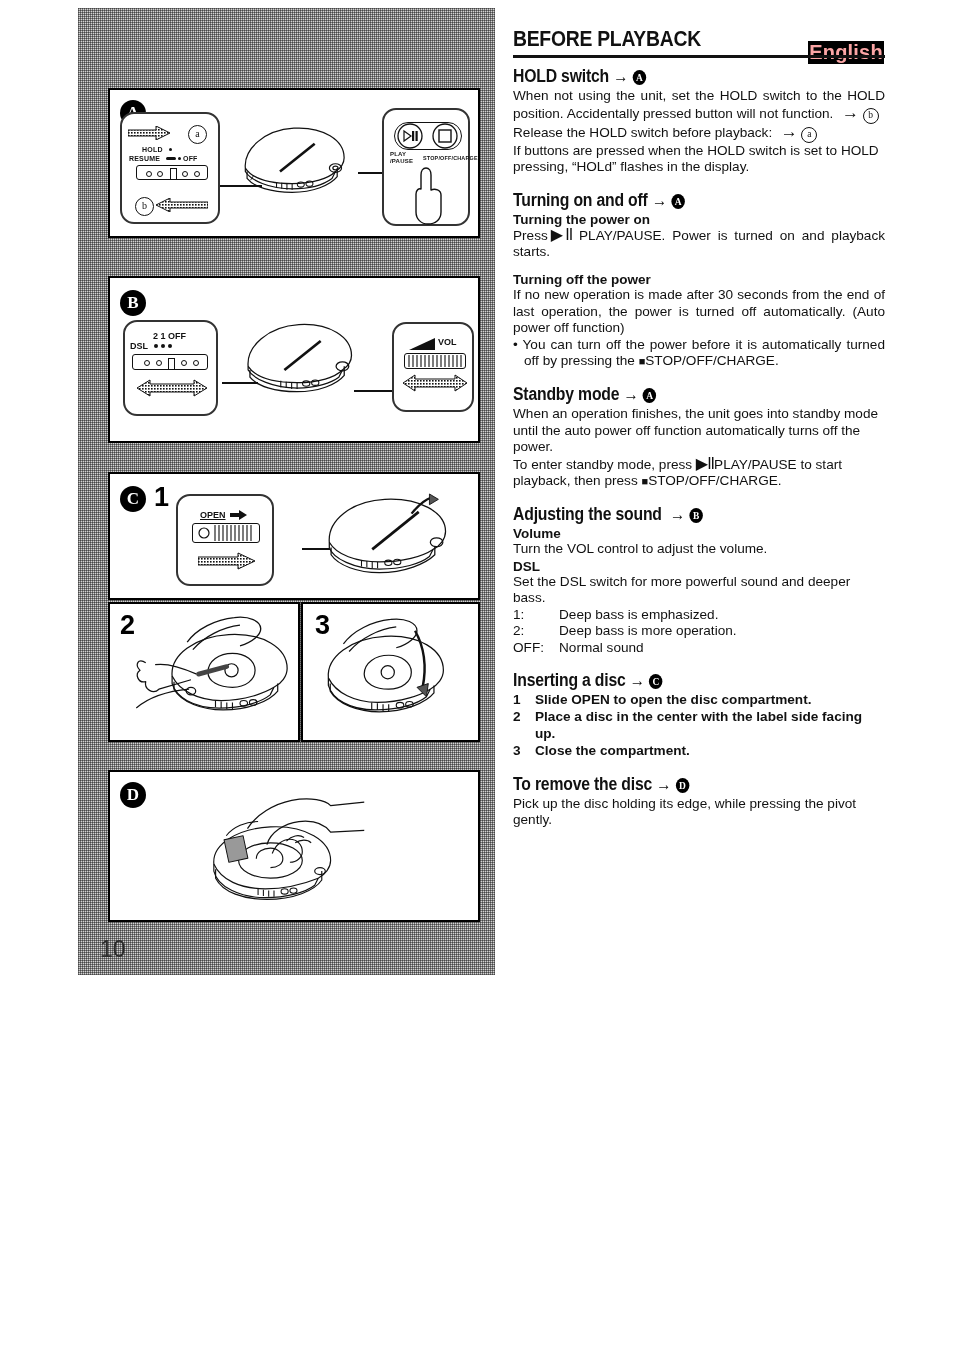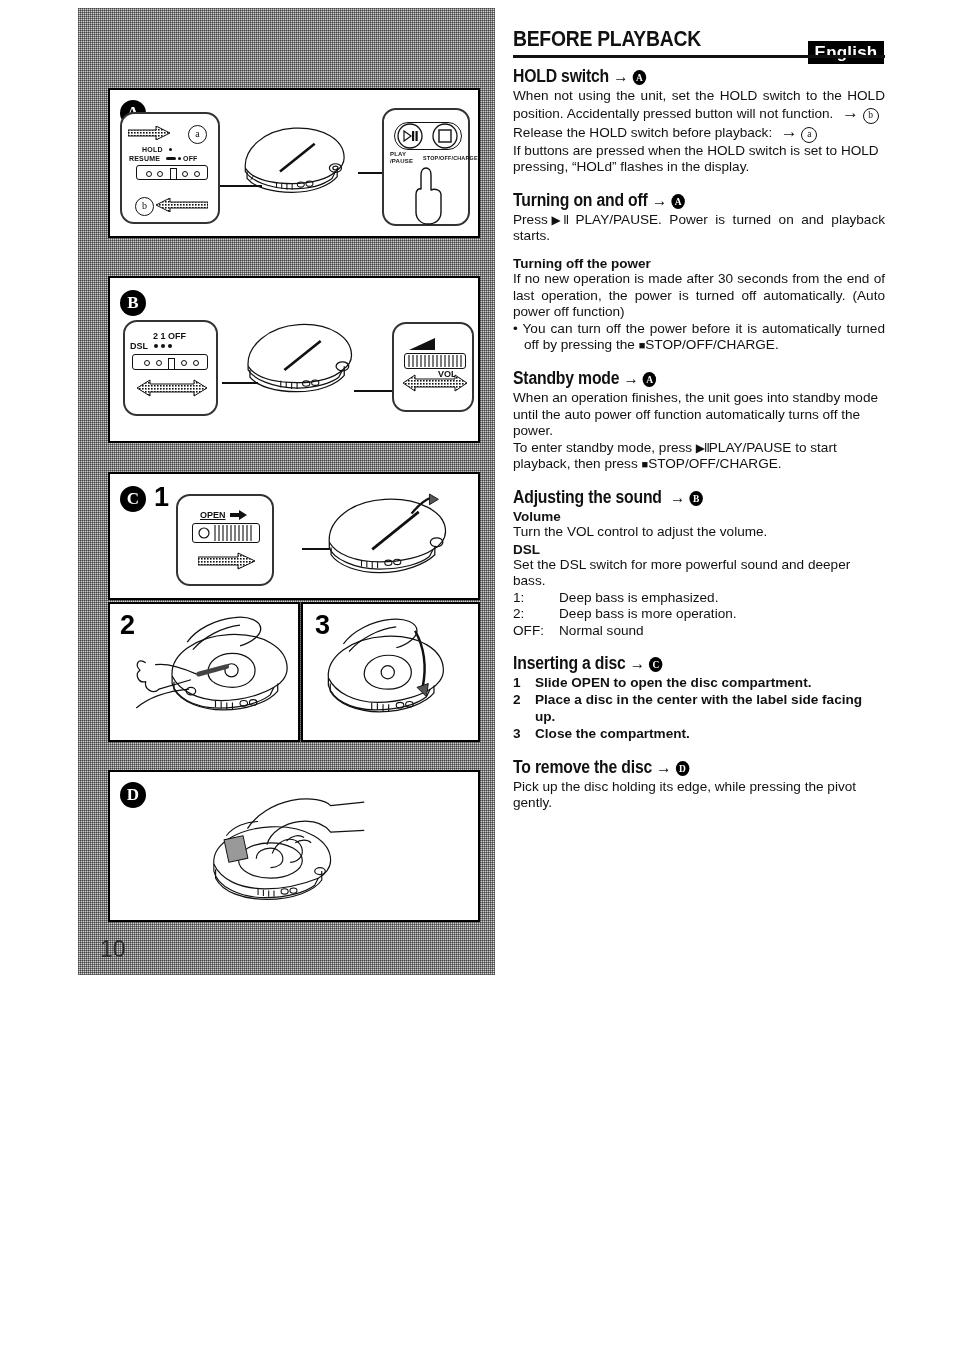--- a/index.html
+++ b/index.html
@@ -61,21 +61,21 @@
   
   .textcol{position:absolute;left:513px;top:26px;width:372px;}
   h1.sect{
     margin:0;font-size:22px;letter-spacing:-.3px;
     font-family:"Liberation Sans",sans-serif;font-weight:bold;
     transform:scaleX(.88);transform-origin:left center;
     white-space:nowrap;
   }
   .englishbadge{
     position:absolute;left:808px;top:41px;width:76px;height:23px;
-    background:#000;color:#ffffff;font-size:17px;font-weight:bold;
+    background:#000;color:#fca5a5;font-size:20px;font-weight:bold;
     text-align:center;line-height:23px;letter-spacing:.2px;
     font-family:"Liberation Sans",sans-serif;
   }
   .hrule{height:3px;background:#111;margin:3px 0 8px 0;}
   h2.head{
     margin:14px 0 1px 0;font-size:17.5px;font-weight:bold;
     font-family:"Liberation Sans",sans-serif;letter-spacing:-.2px;
     transform:scaleX(.9);transform-origin:left center;white-space:nowrap;
   }
   h2.head.first{margin-top:0;}
@@ -108,21 +108,21 @@
     display:inline-block;width:15px;height:15px;border-radius:50%;
     background:#000;color:#fff;font-size:10.5px;line-height:15px;
     text-align:center;font-family:"Liberation Serif",serif;
     vertical-align:1px;font-weight:bold;
   }
   .circ-ref{
     display:inline-block;width:14px;height:14px;border-radius:50%;
     border:1.4px solid #111;font-size:9.5px;line-height:12px;
     text-align:center;font-family:"Liberation Serif",serif;vertical-align:0px;
   }
-  .glyph-play{font-size:12px;letter-spacing:-1px;}
+  .glyph-play{font-size:16px;letter-spacing:-1px;}
   .glyph-stop{font-size:11px;vertical-align:0px;}
   .spacer{height:11px;}
 </style>
 </head>
 <body>
 
 <div class="page">
 
   <div class="figcol">
 
@@ -240,21 +240,21 @@
             <ellipse cx="84" cy="81" rx="4" ry="3"></ellipse>
             <ellipse cx="94" cy="80" rx="4" ry="3"></ellipse>
           </g>
         </g>
       </svg>
 
       <div class="callout" style="left:282px;top:44px;width:82px;height:90px;">
         <svg width="30" height="13" style="position:absolute;left:15px;top:14px;">
           <polygon points="0,12 26,12 26,0" fill="#111"></polygon>
         </svg>
-        <div class="tiny9" style="left:44px;top:13px;margin-top:32px;">VOL</div>
+        <div class="tiny9" style="left:44px;top:13px;">VOL</div>
         <div class="switchbox" style="left:10px;top:29px;width:62px;height:16px;">
           <svg width="58" height="12" style="position:absolute;left:1px;top:1px;">
             <g stroke="#111" stroke-width="1.1">
               <path d="M3 0 l0 12 M7 0 l0 12 M11 0 l0 12 M15 0 l0 12 M19 0 l0 12 M23 0 l0 12 M27 0 l0 12 M31 0 l0 12 M35 0 l0 12 M39 0 l0 12 M43 0 l0 12 M47 0 l0 12 M51 0 l0 12 M55 0 l0 12"></path>
             </g>
           </svg>
         </div>
         <svg width="66" height="18" style="position:absolute;left:8px;top:50px;">
           <polygon points="13,5 53,5 53,1 65,9 53,17 53,13 13,13 13,17 1,9 13,1" fill="url(#hatch1)" stroke="#111" stroke-width="1"></polygon>
         </svg>
@@ -401,20 +401,21 @@
       <span class="arrow">&nbsp;→</span>
       <span class="circ-ref">a</span>
     </p>
     <p class="body nj">If buttons are pressed when the HOLD switch is set to HOLD pressing, “HOLd” flashes in the display.</p>
 
     <h2 class="head">
       <span>Turning on and off</span>
       <span class="arrow">→</span>
       <span class="inlinebadge">A</span>
     </h2>
+    <h3 class="sub tight">Turning the power on</h3>
     <p class="body">
       <span>Press</span><span class="glyph-play">▶II</span><span> PLAY/PAUSE. Power is turned on and playback starts.</span>
     </p>
     <div class="spacer"></div>
     <h3 class="sub" style="margin-top:0;">Turning off the power</h3>
     <p class="body">If no new operation is made after 30 seconds from the end of last operation, the power is turned off automatically. (Auto power off function)</p>
     <p class="bullet">
       <span>• You can turn off the power before it is automatically turned off by pressing the </span><span class="glyph-stop">■</span><span>STOP/OFF/CHARGE.</span>
     </p>
 

